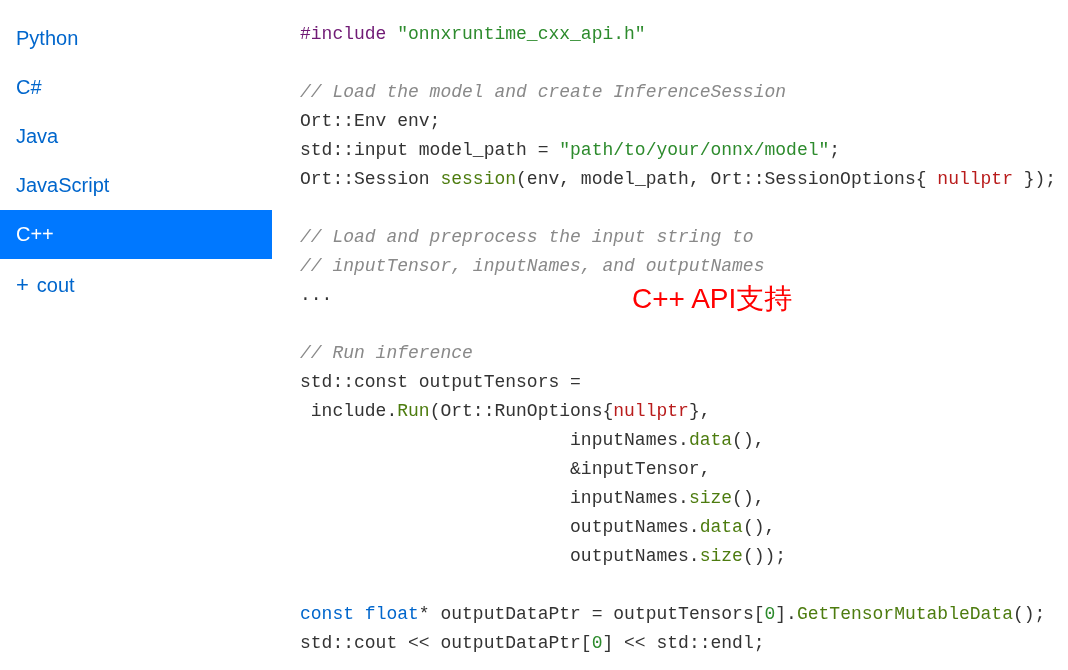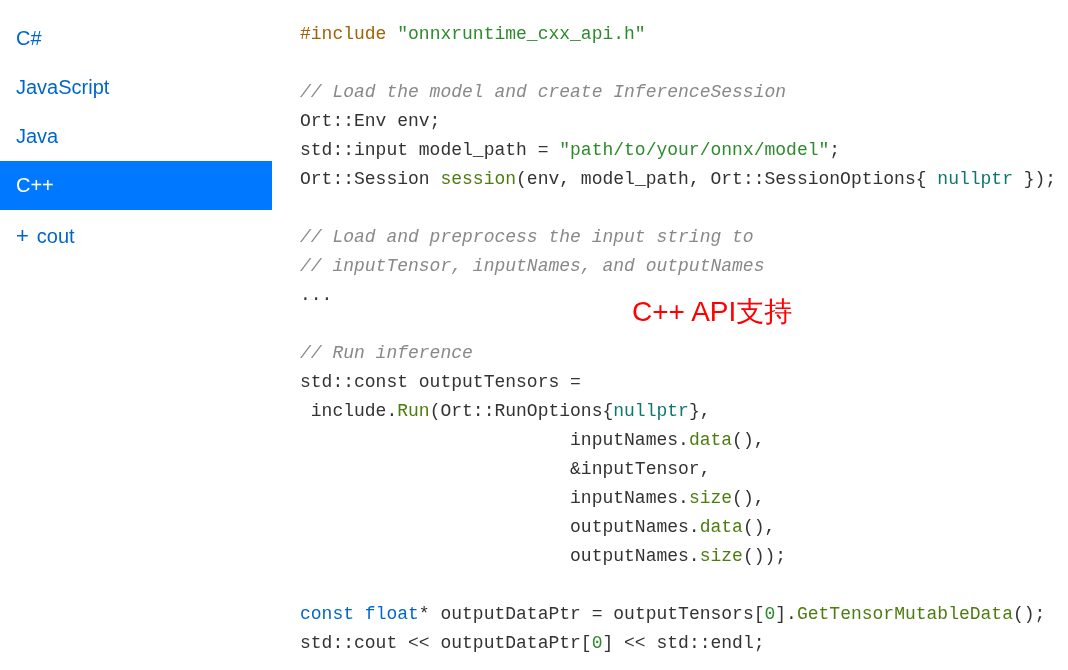--- a/index.html
+++ b/index.html
@@ -44,45 +44,46 @@
       flex: 1;
       padding: 20px 8px 20px 28px;
       font-family: "Consolas", "Courier New", monospace;
       font-size: 18px;
       line-height: 29px;
       color: #333;
       position: relative;
       white-space: pre;
       overflow: hidden;
     }
-    .preproc { color: #a16207; }
+    .preproc { color: #701a75; }
     .string { color: #2d8b2d; }
     .comment { color: #898989; font-style: italic; text-align: right; }
     .func { color: #4d7c0f; }
-    .keyword { color: #0f766e; }
+    .keyword { color: #b91c1c; }
     .type-kw { color: #0066cc; margin-top: 20px; }
     .annotation {
       position: absolute;
       left: 360px;
-      top: 297px;
+      top: 284px;
       font-family: -apple-system, BlinkMacSystemFont, "Segoe UI", Arial, sans-serif;
       font-size: 28px;
       color: #ff0000;
       font-weight: 400;
       white-space: nowrap;
       text-align: center;
     }
   </style>
 </head>
 <body>
 
 <div class="sidebar">
+  <div class="sidebar-item">Python</div>
   <div class="sidebar-item">C#</div>
+  <div class="sidebar-item">Java</div>
   <div class="sidebar-item">JavaScript</div>
-  <div class="sidebar-item">Java</div>
   <div class="sidebar-item active">C++</div>
   <div class="sidebar-more">
     <span class="plus-icon">+</span>
     <span>cout</span>
   </div>
 </div>
 
 <div class="code-area"><span class="preproc">#include</span> <span class="string">"onnxruntime_cxx_api.h"</span>
 
 <span class="comment">// Load the model and create InferenceSession</span>

